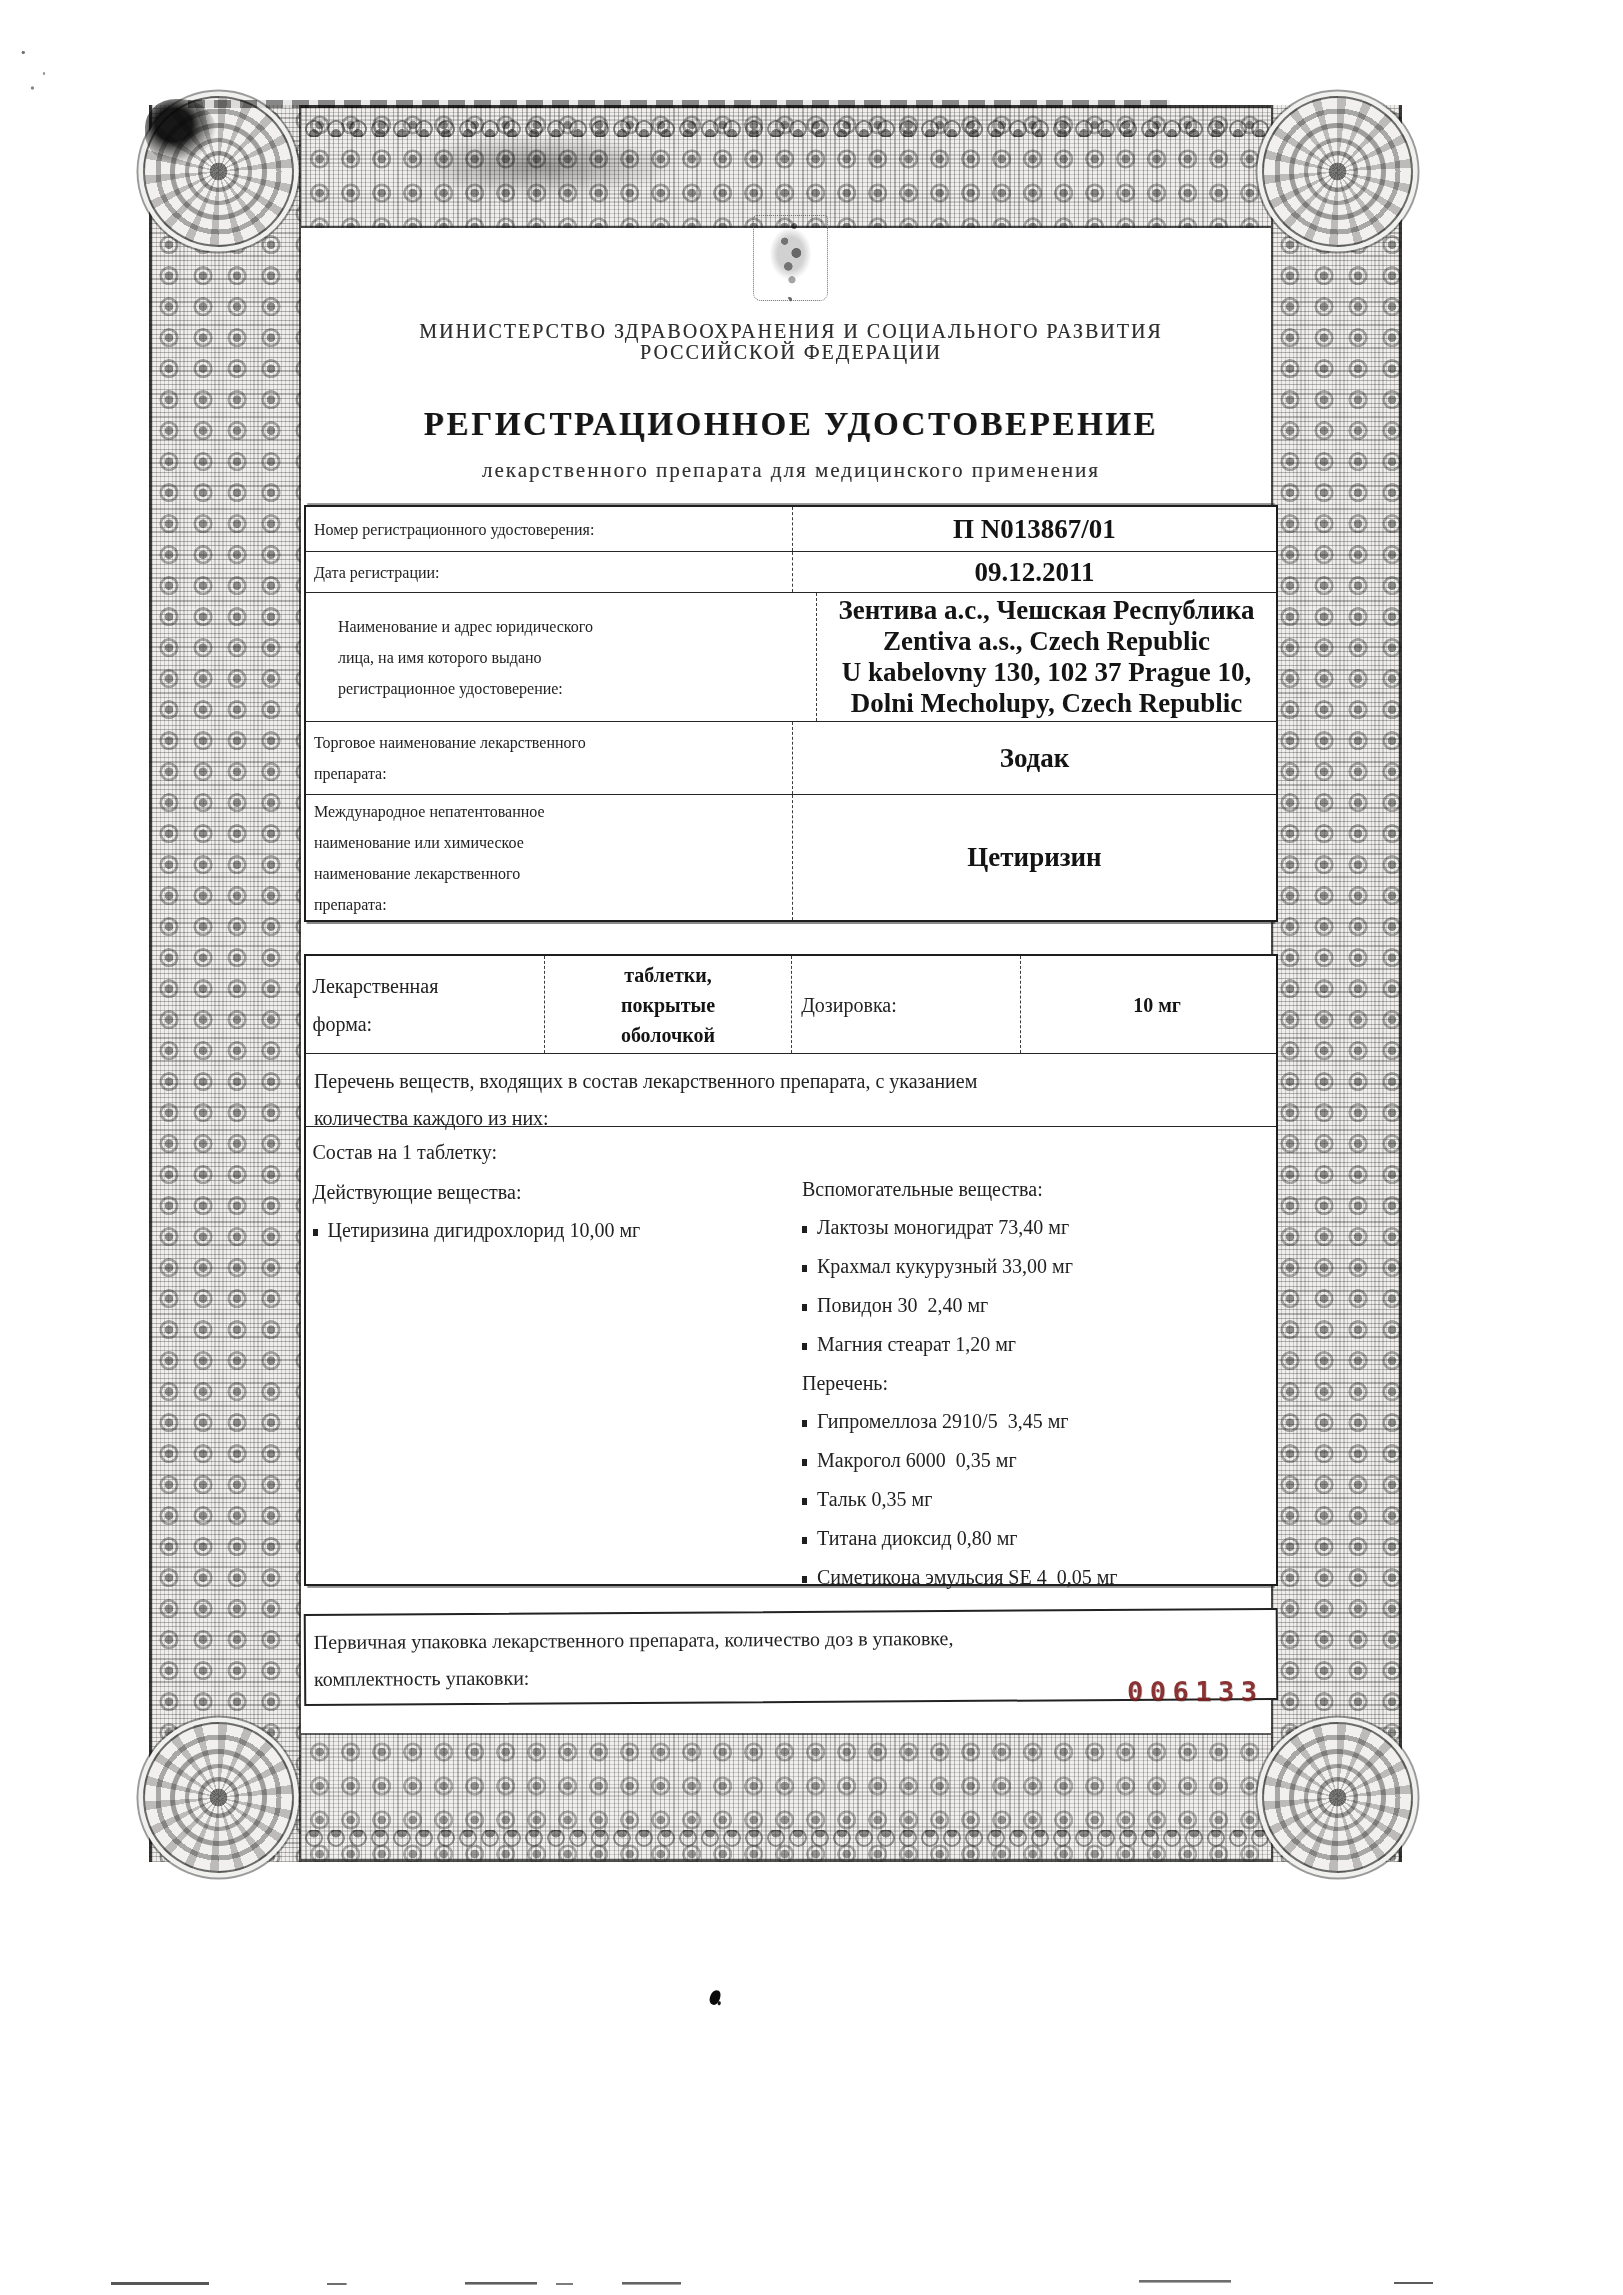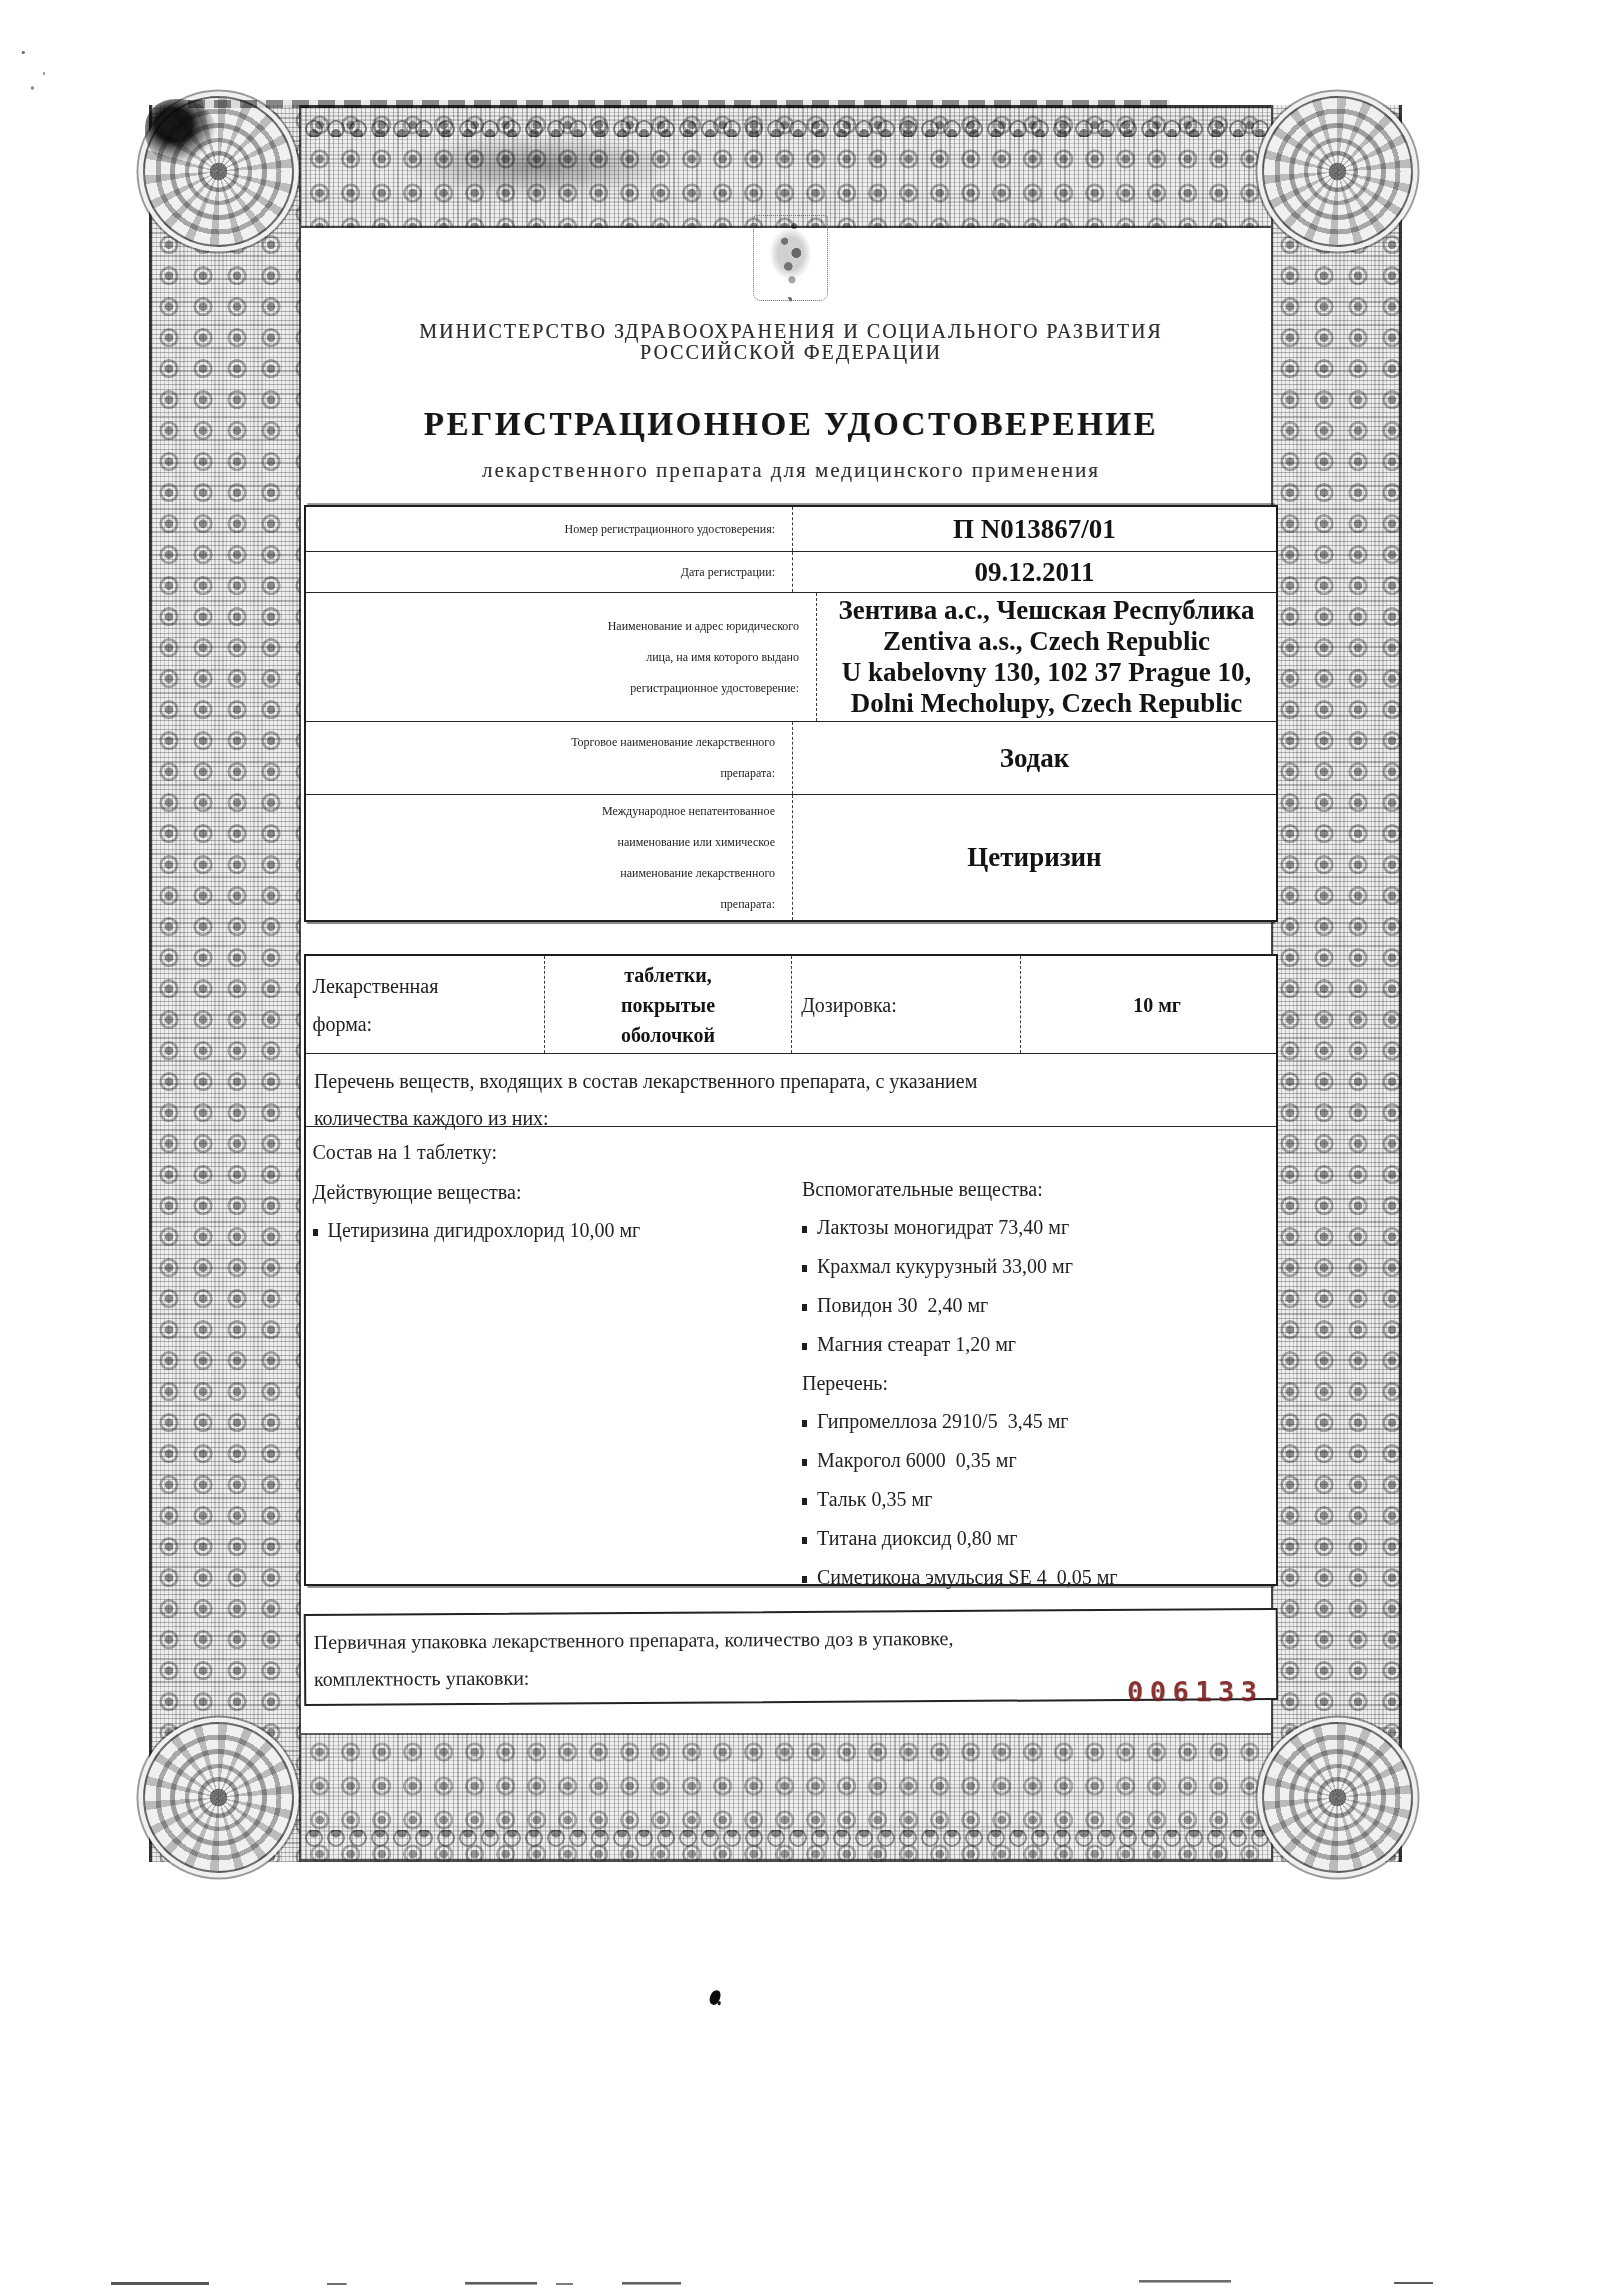--- a/index.html
+++ b/index.html
@@ -78,21 +78,21 @@
   .cert-sub{font-size:21px;letter-spacing:2px;color:#333;text-shadow:0.3px 0.3px 0.3px rgba(80,80,80,.5);}
 
   
   .doc-table{position:absolute;left:304px;width:974px;border:2px solid #1d1d1d;box-sizing:border-box;background:#fff;}
   #reg-table{top:505px;box-shadow:0 4.6px 0 -2.6px rgba(40,40,40,.55), 0 -5.2px 0 -3.3px rgba(40,40,40,.5);}
   #form-table{top:954px;box-shadow:0 5.2px 0 -3.3px rgba(40,40,40,.5);}
   .trow{display:flex;border-top:1.3px solid #262626;box-sizing:border-box;}
   .trow:first-child{border-top:none;}
   .h1{height:44px;} .h2{height:41px;} .h3{height:129px;padding-left:24px;} .h4{height:73px;} .h5{height:126px;}
   .tlabel{width:486px;padding:0 17px 0 7.9px;box-sizing:border-box;display:flex;flex-direction:column;justify-content:center;
-    font-size:12px;line-height:31px;color:#222;text-align:right;}
+    font-size:16px;line-height:31px;color:#222;}
   .tvalue{flex:1;border-left:1.3px dashed #3c3c3c;display:flex;flex-direction:column;justify-content:center;
     text-align:center;box-sizing:border-box;font-weight:bold;font-size:27px;line-height:31px;color:#141414;}
   .lline,.vline{display:block;}
   
   .frow{display:flex;height:97px;box-sizing:border-box;}
   .fcell{box-sizing:border-box;display:flex;flex-direction:column;justify-content:center;font-size:20px;}
   .fc1{width:238px;padding-left:6.5px;line-height:38px;color:#222;}
   .fc2{width:247px;border-left:1.3px dashed #3c3c3c;font-weight:bold;text-align:center;line-height:30px;color:#141414;}
   .fc3{width:229px;border-left:1.3px dashed #3c3c3c;padding-left:9.2px;line-height:30px;color:#222;}
   .fc4{flex:1;border-left:1.3px dashed #3c3c3c;font-weight:bold;text-align:center;line-height:30px;color:#141414;padding-left:17px;}

